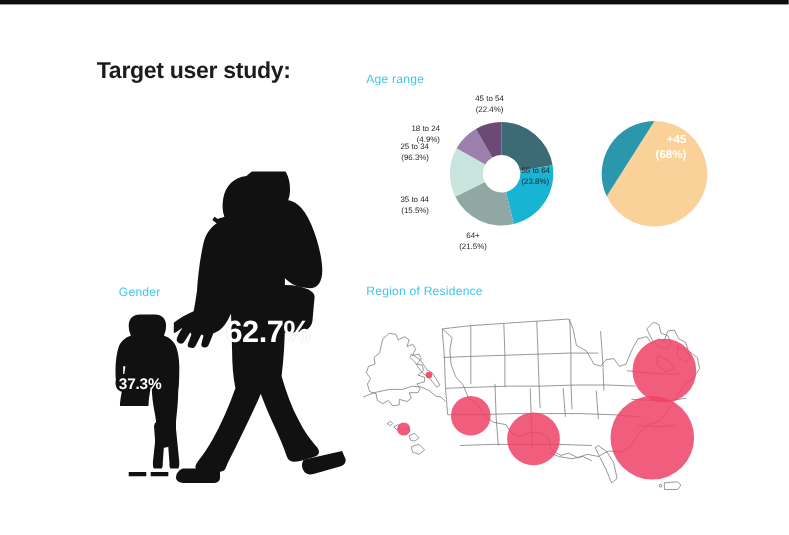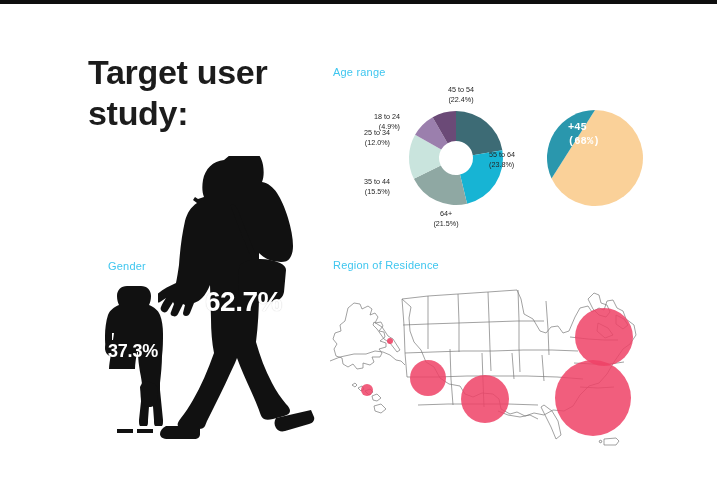--- a/index.html
+++ b/index.html
@@ -7,51 +7,51 @@
     width:717px;height:486px;background:#ffffff;
     font-family:"Liberation Sans", sans-serif;
     overflow:hidden;position:relative;
   }
   #stage{position:absolute;left:0;top:0;width:717px;height:486px;background:#fff;}
 
   .topbar{position:absolute;left:0;top:0;width:717px;height:4px;background:#0e0e0e;}
 
   .title{
     position:absolute;left:88px;top:52px;width:260px;
-    font-size:34px;line-height:1.22;font-weight:bold;
+    font-size:21px;line-height:1.22;font-weight:bold;
     color:#1c1c1c;letter-spacing:-0.3px;
   }
 
   .section-head{
     position:absolute;font-size:11px;color:#3fc6ef;
     letter-spacing:0.2px;font-weight:normal;
   }
   #head-age{left:333px;top:66px;}
   #head-gender{left:108px;top:260px;}
   #head-region{left:333px;top:259px;}
 
   .pielabel{
     position:absolute;font-size:7.2px;color:#242424;line-height:1.35;
     white-space:nowrap;
   }
   .pielabel .pct{display:block;}
   .pielabel.r{text-align:left;}
   .pielabel.l{text-align:right;}
-  .pielabel.c{text-align:center;margin-left:16px;}
+  .pielabel.c{text-align:center;}
 
   .pctbig{
     position:absolute;color:#ffffff;font-weight:bold;
     text-shadow:0 0 1px rgba(0,0,0,.25);
   }
   #male-pct{left:205px;top:286px;font-size:28px;letter-spacing:-0.5px;}
-  #female-pct{left:108px;top:341px;font-size:18px;letter-spacing:-0.2px;}
+  #female-pct{left:108px;top:341px;font-size:14px;letter-spacing:-0.2px;}
 
   .donut-center-label{
     position:absolute;color:#fff;font-weight:bold;font-size:10.5px;
-    text-align:left;line-height:1.3;left:568px;top:121px;width:56px;font-family:Liberation Mono, monospace;
+    text-align:right;line-height:1.3;left:568px;top:121px;width:56px;
   }
   svg{display:block;}
   .svg-abs{position:absolute;}
 </style>
 </head>
 <body>
 
 <div id="stage">
 
   <div class="topbar"></div>
@@ -79,38 +79,38 @@
 
       <path fill="#6b4a77" d="M -23.36 -40.78 A 47 47 0 0 1 0 -47 L 0 -17 A 17 17 0 0 0 -8.45 -14.75 Z"></path>
     </g>
   </svg>
 
   <div class="pielabel c" style="left:415px;top:85px;width:60px;">
     <span>45 to 54</span>
     <span class="pct">(22.4%)</span>
   </div>
 
-  <div class="pielabel r" style="left:489px;top:150px;">
+  <div class="pielabel r" style="left:474px;top:150px;">
     <span>55 to 64</span>
     <span class="pct">(23.8%)</span>
   </div>
 
   <div class="pielabel c" style="left:404px;top:209px;width:52px;">
     <span>64+</span>
     <span class="pct">(21.5%)</span>
   </div>
 
   <div class="pielabel l" style="left:334px;top:177px;width:56px;">
     <span>35 to 44</span>
     <span class="pct">(15.5%)</span>
   </div>
 
   <div class="pielabel l" style="left:334px;top:128px;width:56px;">
     <span>25 to 34</span>
-    <span class="pct">(12.0%)</span>
+    <span class="pct">(96.3%)</span>
   </div>
 
   <div class="pielabel l" style="left:344px;top:112px;width:56px;">
     <span>18 to 24</span>
     <span class="pct">(4.9%)</span>
   </div>
 
   <svg class="svg-abs" style="left:545px;top:108px;" width="100" height="100" viewBox="0 0 100 100">
     <g transform="translate(50,50)">
 

